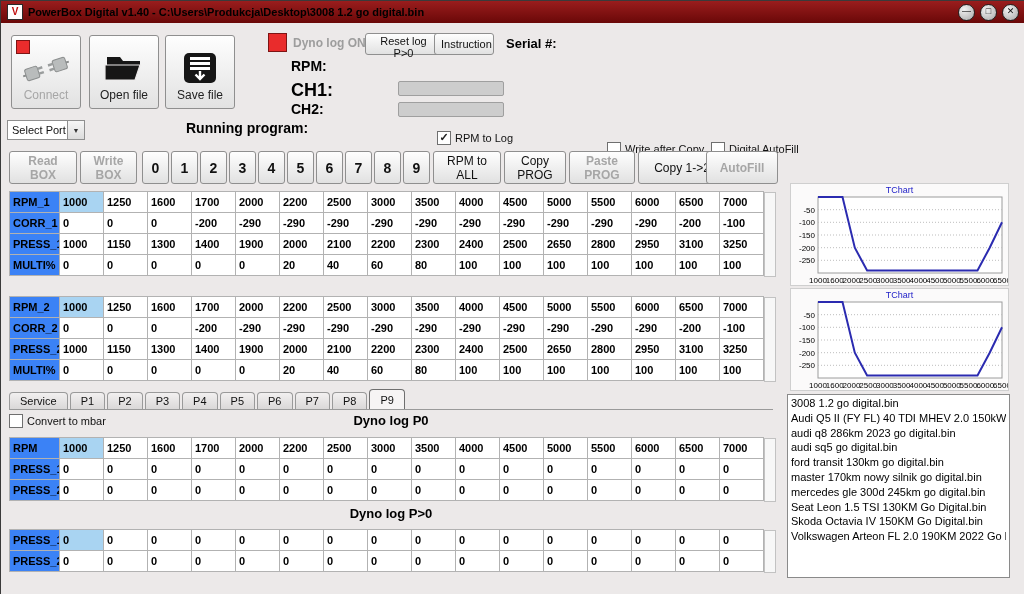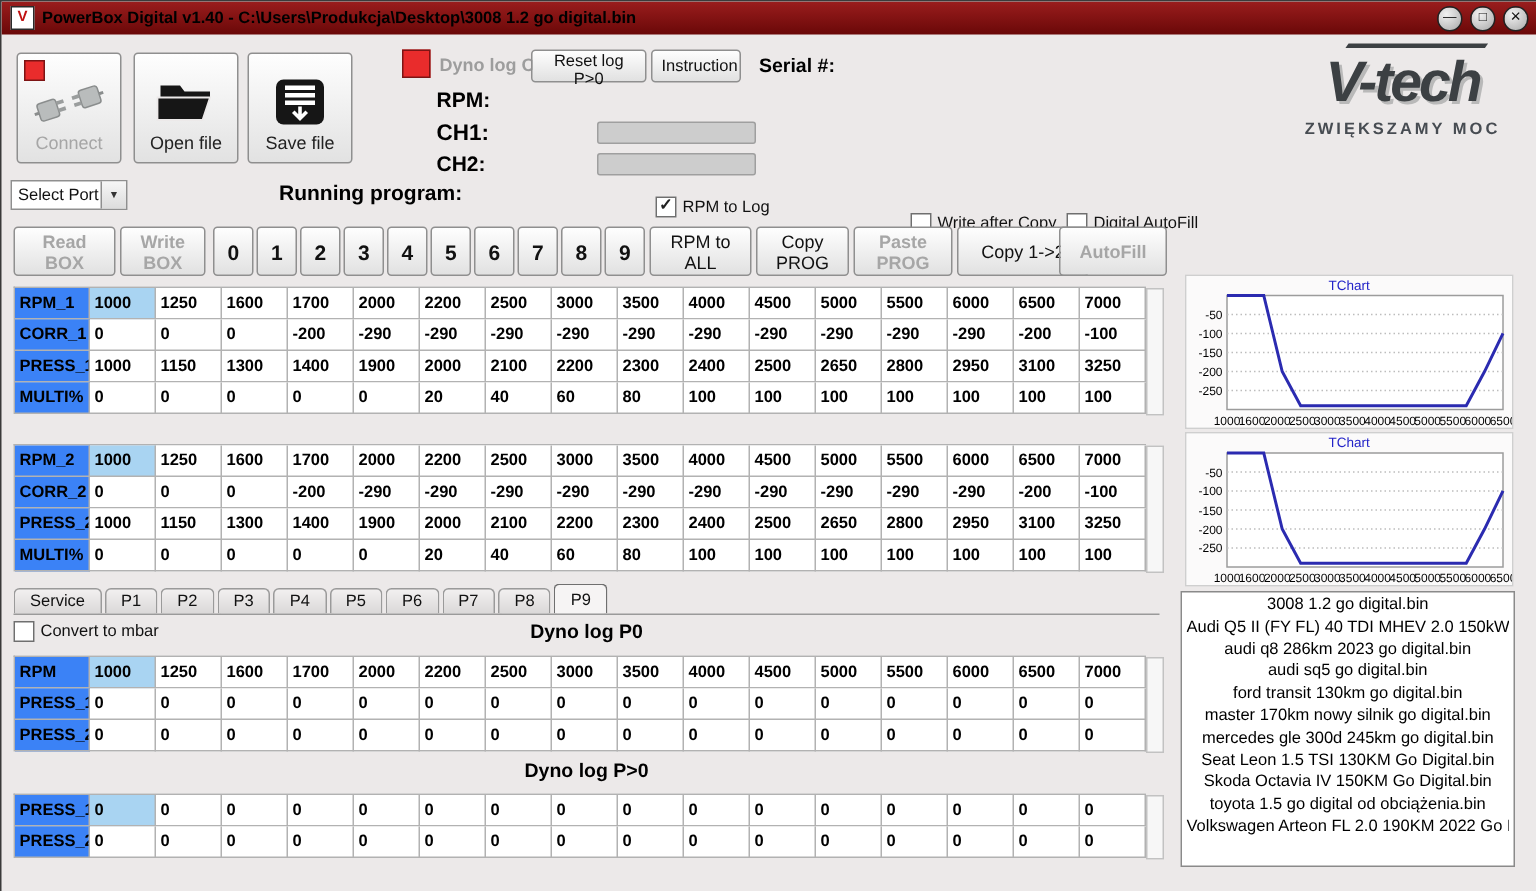--- a/index.html
+++ b/index.html
@@ -52,21 +52,21 @@
   .tabline{position:absolute;left:8px;top:408px;width:764px;border-top:1px solid #9a9a9a;}
 
   .sectitle{position:absolute;left:8px;width:764px;text-align:center;font-size:13px;font-weight:bold;color:#000;}
 
   
   .logo{position:absolute;left:854px;top:28px;width:160px;text-align:center;color:#3c4043;}
   .logo-main{position:relative;display:inline-block;font-size:38px;font-weight:bold;font-style:italic;letter-spacing:-2px;text-shadow:2px 2px 0 #b9b9b9;padding-top:5px;}
   .logo-main::before{content:"";position:absolute;top:0;left:14px;right:-4px;height:3px;background:#3c4043;transform:skewX(-35deg);}
   .logo-tag{margin-top:3px;font-size:11px;font-weight:bold;letter-spacing:2px;color:#474c52;white-space:nowrap;}
   .chartbox{position:absolute;left:789px;width:219px;height:103px;background:#fbfafa;border:1px solid #cfcfcf;box-sizing:border-box;}
-  .filelist{position:absolute;left:786px;top:393px;width:223px;height:184px;background:#fff;border:1px solid #8a8a8a;overflow:hidden;padding:1px 3px;box-sizing:border-box;text-align:center;}
+  .filelist{position:absolute;left:786px;top:393px;width:223px;height:184px;background:#fff;border:1px solid #8a8a8a;overflow:hidden;padding:1px 3px;box-sizing:border-box;}
   .file{font-size:11px;line-height:14.8px;white-space:nowrap;overflow:hidden;color:#000;}
 </style>
 </head>
 <body>
 
 <div id="app">
 
   <div class="titlebar">
     <div class="titleicon">V</div>
     <div class="titletext">PowerBox Digital v1.40 - C:\Users\Produkcja\Desktop\3008 1.2 go digital.bin</div>
@@ -105,26 +105,26 @@
       <rect x="8" y="5" width="20" height="3" fill="#fff"></rect>
       <rect x="8" y="10" width="20" height="3" fill="#fff"></rect>
       <rect x="8" y="15" width="20" height="3" fill="#fff"></rect>
       <path d="M18 19 v7 M13.5 22.5 l4.5 4.5 4.5-4.5" stroke="#fff" stroke-width="2.4" fill="none"></path>
     </svg>
     <div class="lbl">Save file</div>
   </div>
 
   <div class="red-ind" style="left:267px;top:32px"></div>
   <div class="graylab" style="left:292px;top:35px">Dyno log ON</div>
-  <button class="tbtn" style="left:353px;width:77px">Reset log P&gt;0</button>
+  <button class="tbtn" style="left:364px;width:77px">Reset log P&gt;0</button>
   <button class="tbtn" style="left:433px;width:60px">Instruction</button>
   <div class="lab" style="left:505px;top:35px">Serial #:</div>
 
   <div class="lab" style="left:290px;top:57px;font-size:14px">RPM:</div>
-  <div class="lab" style="left:290px;top:79px;font-size:15px">CH1:</div>
+  <div class="lab" style="left:290px;top:79px;font-size:18px">CH1:</div>
   <div class="lab" style="left:290px;top:100px;font-size:14px">CH2:</div>
   <div class="pbar" style="left:397px;top:80px"></div>
   <div class="pbar" style="left:397px;top:101px"></div>
 
   <div class="port">
     <div class="txt">Select Port</div>
     <div class="arw">▼</div>
   </div>
   <div class="lab" style="left:185px;top:119px;font-size:14px">Running program:</div>
 
@@ -431,24 +431,20 @@
         <div class="cell">0</div>
         <div class="cell">0</div>
         <div class="cell">0</div>
         <div class="cell">0</div>
         <div class="cell">0</div>
         <div class="cell">0</div>
         <div class="cell">0</div>
       </div>
     </div>
 
-  <div class="logo">
-    <div class="logo-main">V-tech</div>
-    <div class="logo-tag">ZWIĘKSZAMY MOC</div>
-  </div>
   <div class="chartbox" style="top:182px"><svg width="217" height="101" font-family="Liberation Sans, sans-serif">
         <rect x="0" y="0" width="217" height="101" fill="#fbfafa"></rect>
         <rect x="27" y="13" width="184" height="76" fill="#ffffff" stroke="#9c9c9c"></rect>
         <line x1="27" y1="25.7" x2="211" y2="25.7" stroke="#bdbdbd" stroke-dasharray="1,2"></line>
         <text x="24" y="28.7" text-anchor="end" font-size="8" fill="#000">-50</text>
         <line x1="27" y1="38.3" x2="211" y2="38.3" stroke="#bdbdbd" stroke-dasharray="1,2"></line>
         <text x="24" y="41.3" text-anchor="end" font-size="8" fill="#000">-100</text>
         <line x1="27" y1="51.0" x2="211" y2="51.0" stroke="#bdbdbd" stroke-dasharray="1,2"></line>
         <text x="24" y="54" text-anchor="end" font-size="8" fill="#000">-150</text>
         <line x1="27" y1="63.7" x2="211" y2="63.7" stroke="#bdbdbd" stroke-dasharray="1,2"></line>
@@ -501,17 +497,16 @@
   <div class="filelist">
       <div class="file">3008 1.2 go digital.bin</div>
       <div class="file">Audi Q5 II (FY FL) 40 TDI MHEV 2.0 150kW 204KM (</div>
       <div class="file">audi q8 286km 2023 go digital.bin</div>
       <div class="file">audi sq5 go digital.bin</div>
       <div class="file">ford transit 130km go digital.bin</div>
       <div class="file">master 170km nowy silnik go digital.bin</div>
       <div class="file">mercedes gle 300d 245km go digital.bin</div>
       <div class="file">Seat Leon 1.5 TSI 130KM Go Digital.bin</div>
       <div class="file">Skoda Octavia IV 150KM Go Digital.bin</div>
-      <div class="file">toyota 1.5 go digital od obciążenia.bin</div>
       <div class="file">Volkswagen Arteon FL 2.0 190KM 2022 Go Digital Au</div>
     </div>
 
 </div>
 
 </body></html>

